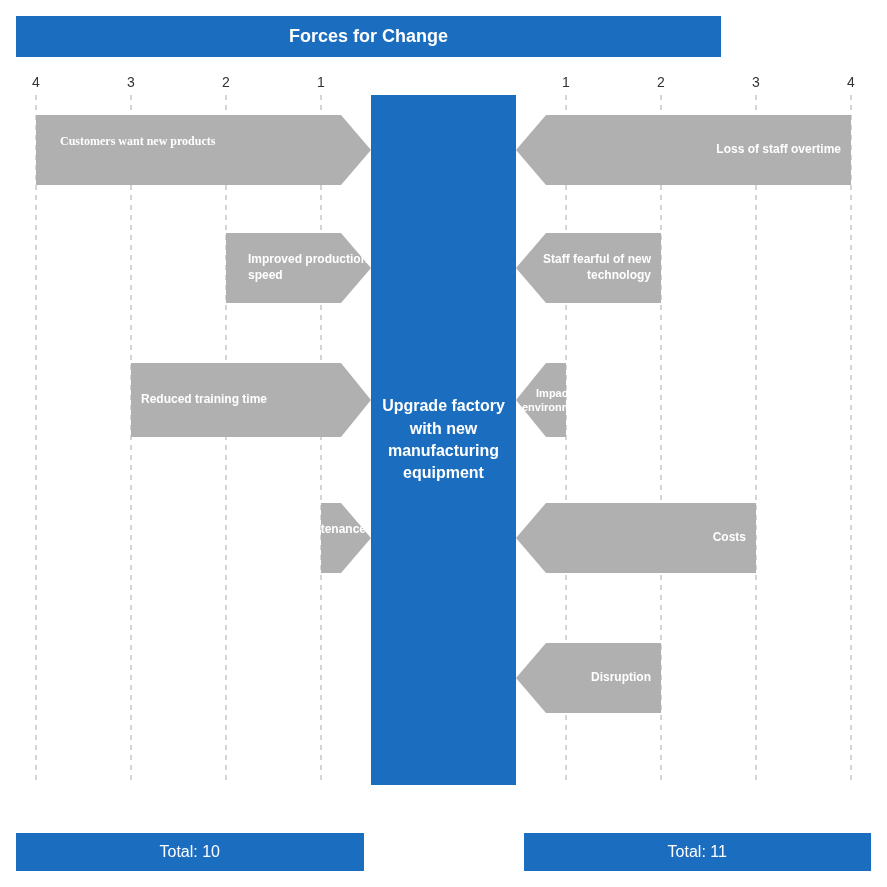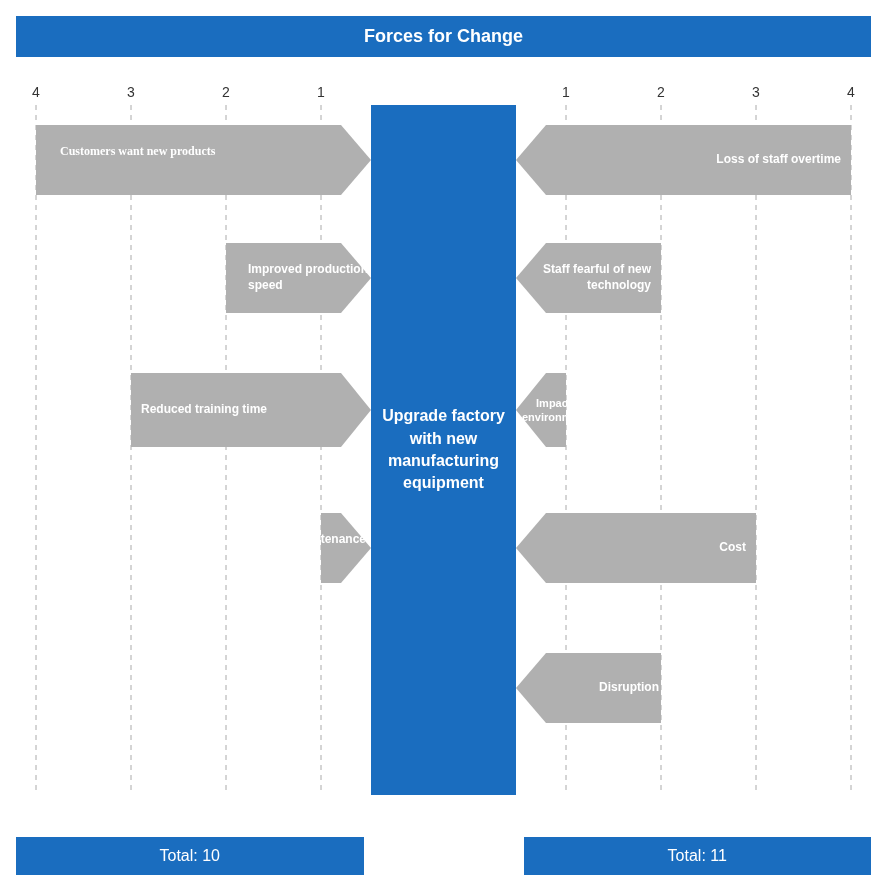--- a/index.html
+++ b/index.html
@@ -19,21 +19,20 @@
       display: flex;
       flex-direction: column;
     }
 
     
     .header-row {
       display: flex;
       justify-content: space-between;
       margin-bottom: 8px;
       gap: 10px;
-      flex-direction: column;
     }
 
     .header-box {
       background: #1a6dbf;
       color: #fff;
       font-weight: bold;
       font-size: 18px;
       text-align: center;
       padding: 10px 16px;
       flex: 1;
@@ -164,27 +163,27 @@
       <polygon points="550,298 530,298 500,335 530,372 550,372" fill="#b0b0b0"></polygon>
       <foreignObject x="500" y="298" width="80" height="74">
         <div xmlns="http://www.w3.org/1999/xhtml" style="width:80px;height:74px;display:flex;align-items:center;justify-content:flex-end;padding-right:8px;color:white;font-size:11px;font-weight:bold;font-family:Arial,sans-serif;line-height:1.3;text-align:right;">
           <span>Impact on environment</span>
         </div>
       </foreignObject>
 
       <polygon points="740,438 530,438 500,473 530,508 740,508" fill="#b0b0b0"></polygon>
       <foreignObject x="500" y="438" width="240" height="70">
         <div xmlns="http://www.w3.org/1999/xhtml" style="width:240px;height:70px;display:flex;align-items:center;justify-content:flex-end;padding-right:10px;color:white;font-size:12px;font-weight:bold;font-family:Arial,sans-serif;line-height:1.3;text-align:right;">
-          <span>Cost</span>
+          <span>Costs</span>
         </div>
       </foreignObject>
 
       <polygon points="645,578 530,578 500,613 530,648 645,648" fill="#b0b0b0"></polygon>
       <foreignObject x="500" y="578" width="145" height="70">
-        <div xmlns="http://www.w3.org/1999/xhtml" style="width:145px;height:70px;display:flex;align-items:center;justify-content:flex-end;padding-right:2px;color:white;font-size:12px;font-weight:bold;font-family:Arial,sans-serif;line-height:1.3;text-align:right;">
+        <div xmlns="http://www.w3.org/1999/xhtml" style="width:145px;height:70px;display:flex;align-items:center;justify-content:flex-end;padding-right:10px;color:white;font-size:12px;font-weight:bold;font-family:Arial,sans-serif;line-height:1.3;text-align:right;">
           <span>Disruption</span>
         </div>
       </foreignObject>
 
     </svg>
   </div>
 
   <div class="footer-row">
     <div class="footer-box">Total: 10</div>
     <div class="footer-gap"></div>

